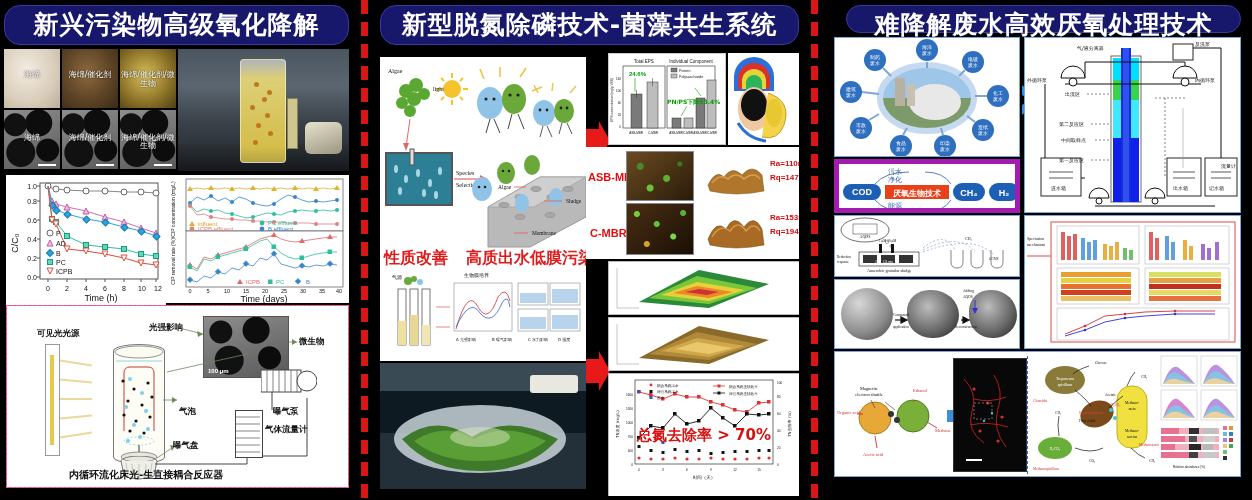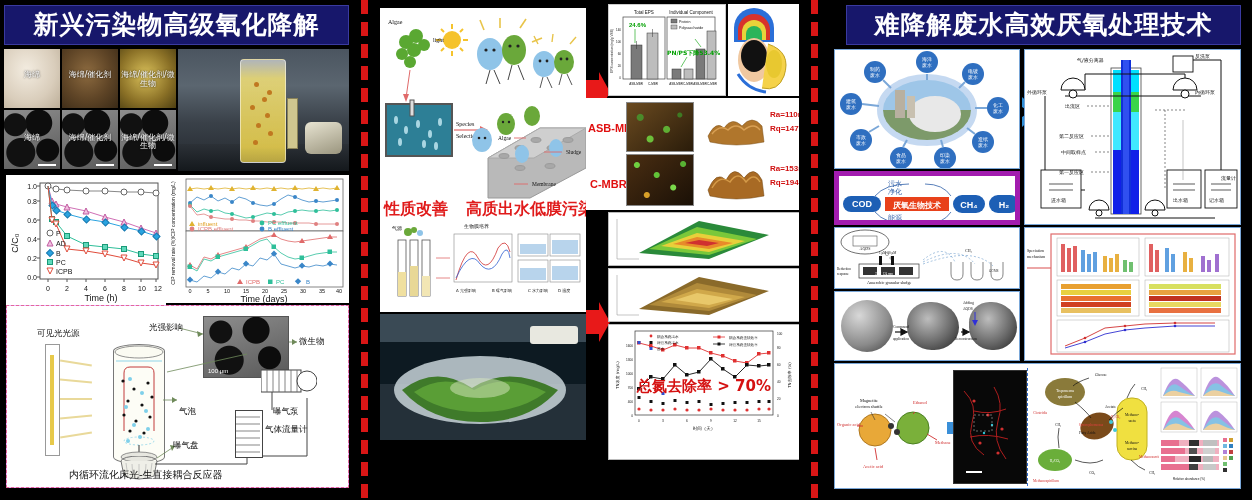--- a/index.html
+++ b/index.html
@@ -12,28 +12,28 @@
   .sepline{width:7px;height:100%;background:
      repeating-linear-gradient(to bottom,#d81616 0px,#d81616 14px,#000 14px,#000 22px);}
   .p2{width:427px;}
   .p3{width:419px;}
 
   .title{box-sizing:border-box;margin:5px 4px 4px 4px;background:#17176b;border:1px solid #3a3aa0;
          color:#fff;text-align:center;letter-spacing:1px;font-weight:bold;
          font-family:"DejaVu Sans","Liberation Sans",sans-serif;}
   .p1 .title{height:40px;line-height:38px;font-size:25px;}
   .p2 .title{height:40px;line-height:38px;font-size:25px;}
-  .p3 .title{height:40px;line-height:38px;font-size:25px;margin-left:20px;}
+  .p3 .title{height:28px;line-height:38px;font-size:25px;margin-left:20px;}
 
   .body{position:relative;flex:1;margin:0 4px 4px 4px;background:#000;overflow:hidden;}
 
   
   .box{position:absolute;box-sizing:border-box;background:#fff;overflow:hidden;}
-  .cn{font-family:"DejaVu Sans","Liberation Sans",sans-serif;}
-  .dashbox{border:1px dashed #e06a9a;background:#f0abfc;}
+  .cn{font-family:"DejaVu Sans","Liberation Sans",sans-serif;border-radius:16px;}
+  .dashbox{border:1px dashed #e06a9a;background:#ec4899;font-weight:bold;}
 
   
   .tiles{position:absolute;left:0;top:0;width:172px;height:122px;}
   .tile{position:absolute;width:56px;height:59px;overflow:hidden;}
   .tile .cap{position:absolute;left:0;right:0;top:38%;text-align:center;color:#fff;
              font-size:8px;text-shadow:0 0 2px #000;line-height:1.05;}
   .t-sponge{background:radial-gradient(ellipse at 40% 35%,#f3ece0,#d9cdbb 60%,#bcae98);}
   .t-spcat{background:radial-gradient(ellipse at 45% 40%,#8c6a3f,#5e4426 55%,#3a2a17);}
   .t-spcatm{background:radial-gradient(ellipse at 45% 45%,#d9c05a,#8a7026 60%,#4d3f12);}
   .sem{background:
@@ -505,20 +505,21 @@
         </div>
       </div>
     </div>
   </div>
 
   <div class="sep">
       <div class="sepline"></div>
     </div>
 
   <div class="panel p2">
+    <div class="title cn">新型脱氮除磷技术-菌藻共生系统</div>
     <div class="body">
 
       <div class="box" style="left:0;top:8px;width:206px;height:212px">
         <svg width="206" height="212" viewBox="0 0 206 212">
           <rect width="206" height="212" fill="#fff"></rect>
 
           <g fill="#5aa832">
             <circle cx="26" cy="34" r="7"></circle>
               <circle cx="36" cy="28" r="7"></circle>
               <circle cx="34" cy="42" r="7"></circle>

